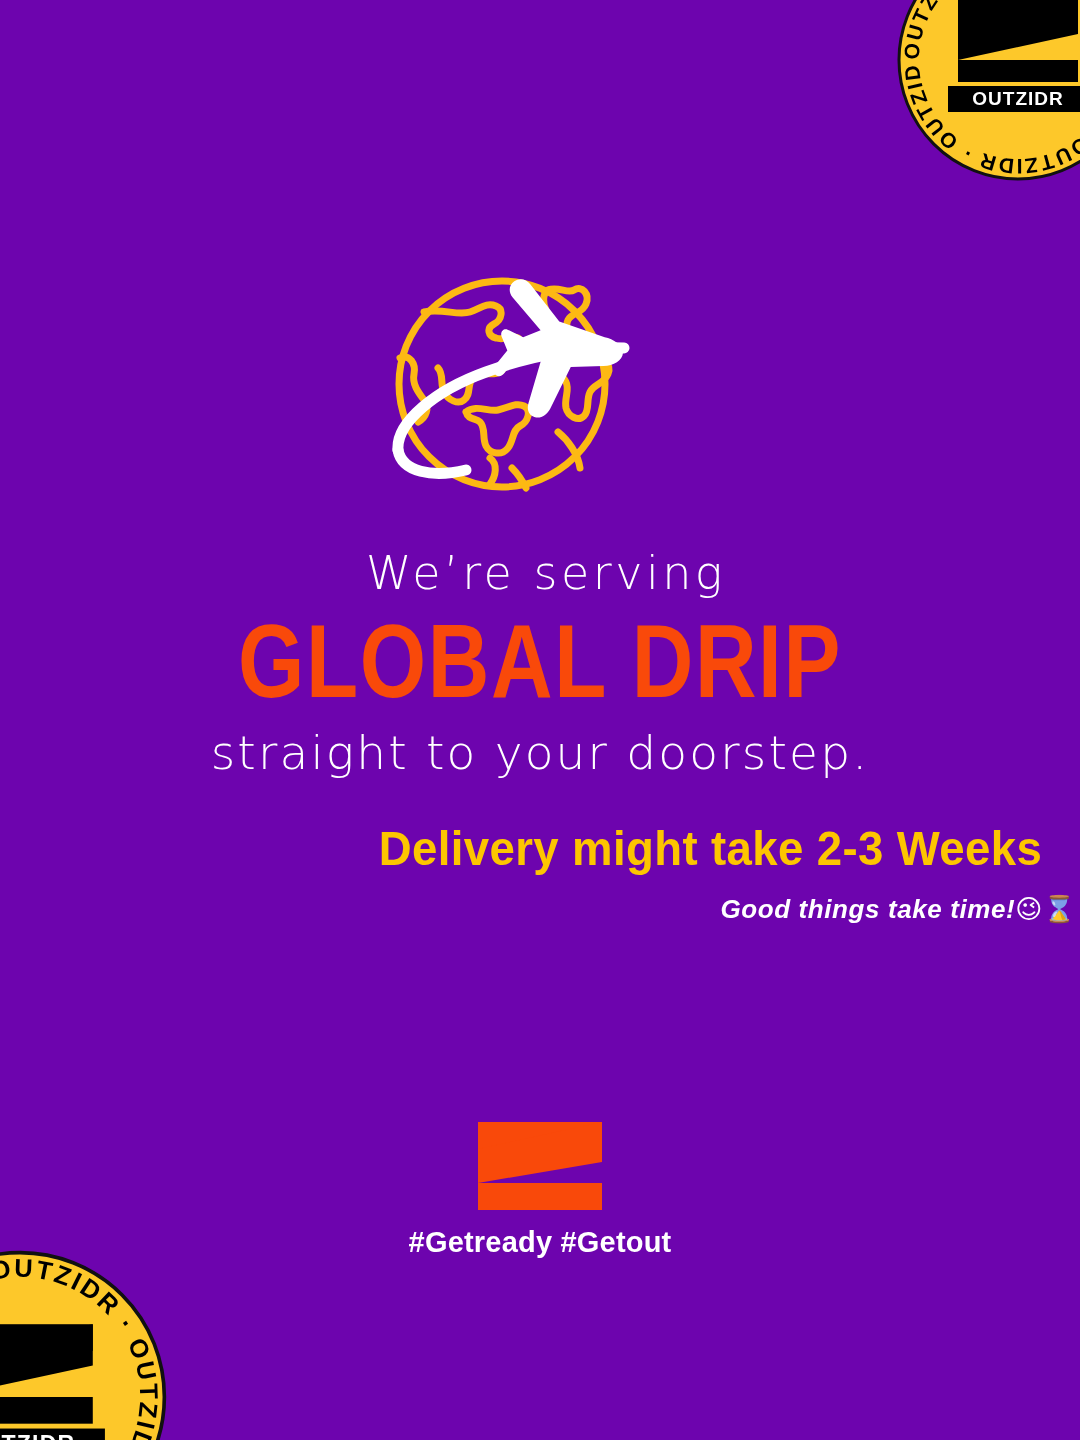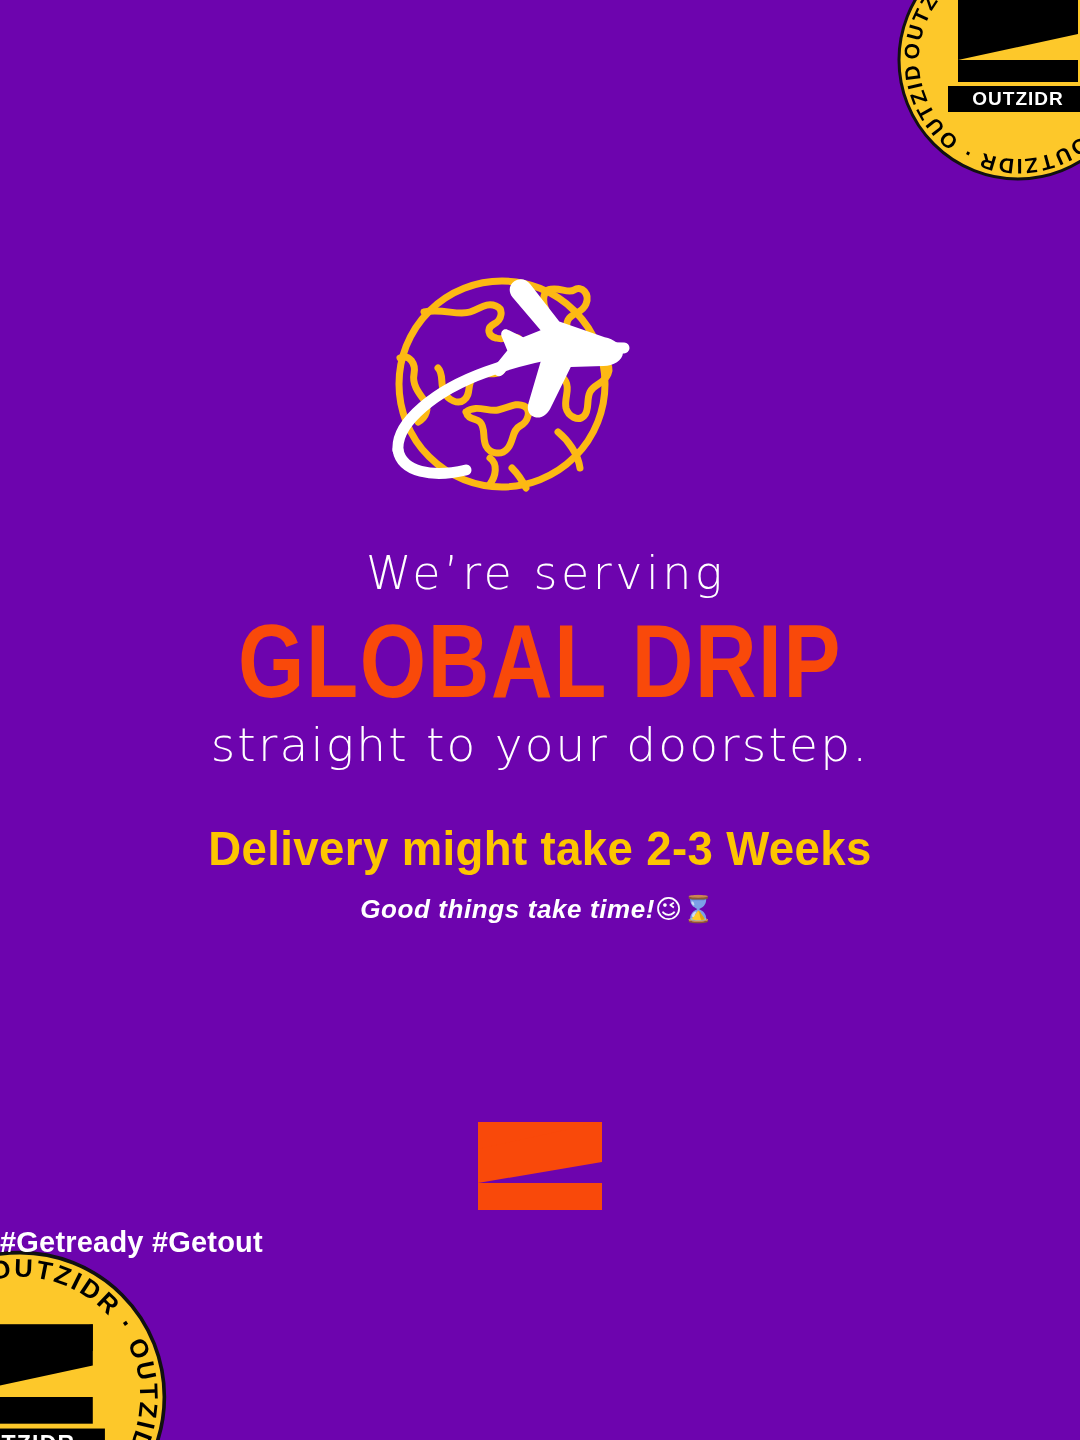--- a/index.html
+++ b/index.html
@@ -78,30 +78,30 @@
     transform-origin: center center;
     white-space: nowrap;
   }
 
   #headline-tail {
     color: #ffffff;
     font-size: 47px;
     font-weight: 300;
     letter-spacing: 2.2px;
     line-height: 1.12;
-    margin: 8px;
+    margin: 16px;
     font-family: "DejaVu Sans", sans-serif;
   }
 
   #delivery-note {
     position: absolute;
     left: 0;
     right: 0;
     top: 820px;
-    text-align: center;
+    text-align: right;
   }
 
   #delivery-headline {
     color: #fdc500;
     font-size: 49px;
     font-weight: bold;
     letter-spacing: 0.4px;
     margin: 0;
     font-family: "Liberation Sans", sans-serif;
     transform: scaleX(0.93);
@@ -120,20 +120,21 @@
     font-style: normal;
     font-family: "DejaVu Sans", sans-serif;
   }
 
   
   #footer-lockup {
     position: absolute;
     left: 0;
     right: 0;
     top: 1122px;
+    text-align: center;
   }
   #brand-z-mark {
     width: 124px;
     height: 88px;
     margin: 0 auto;
     display: block;
   }
   #hashtags {
     color: #ffffff;
     font-size: 29px;

